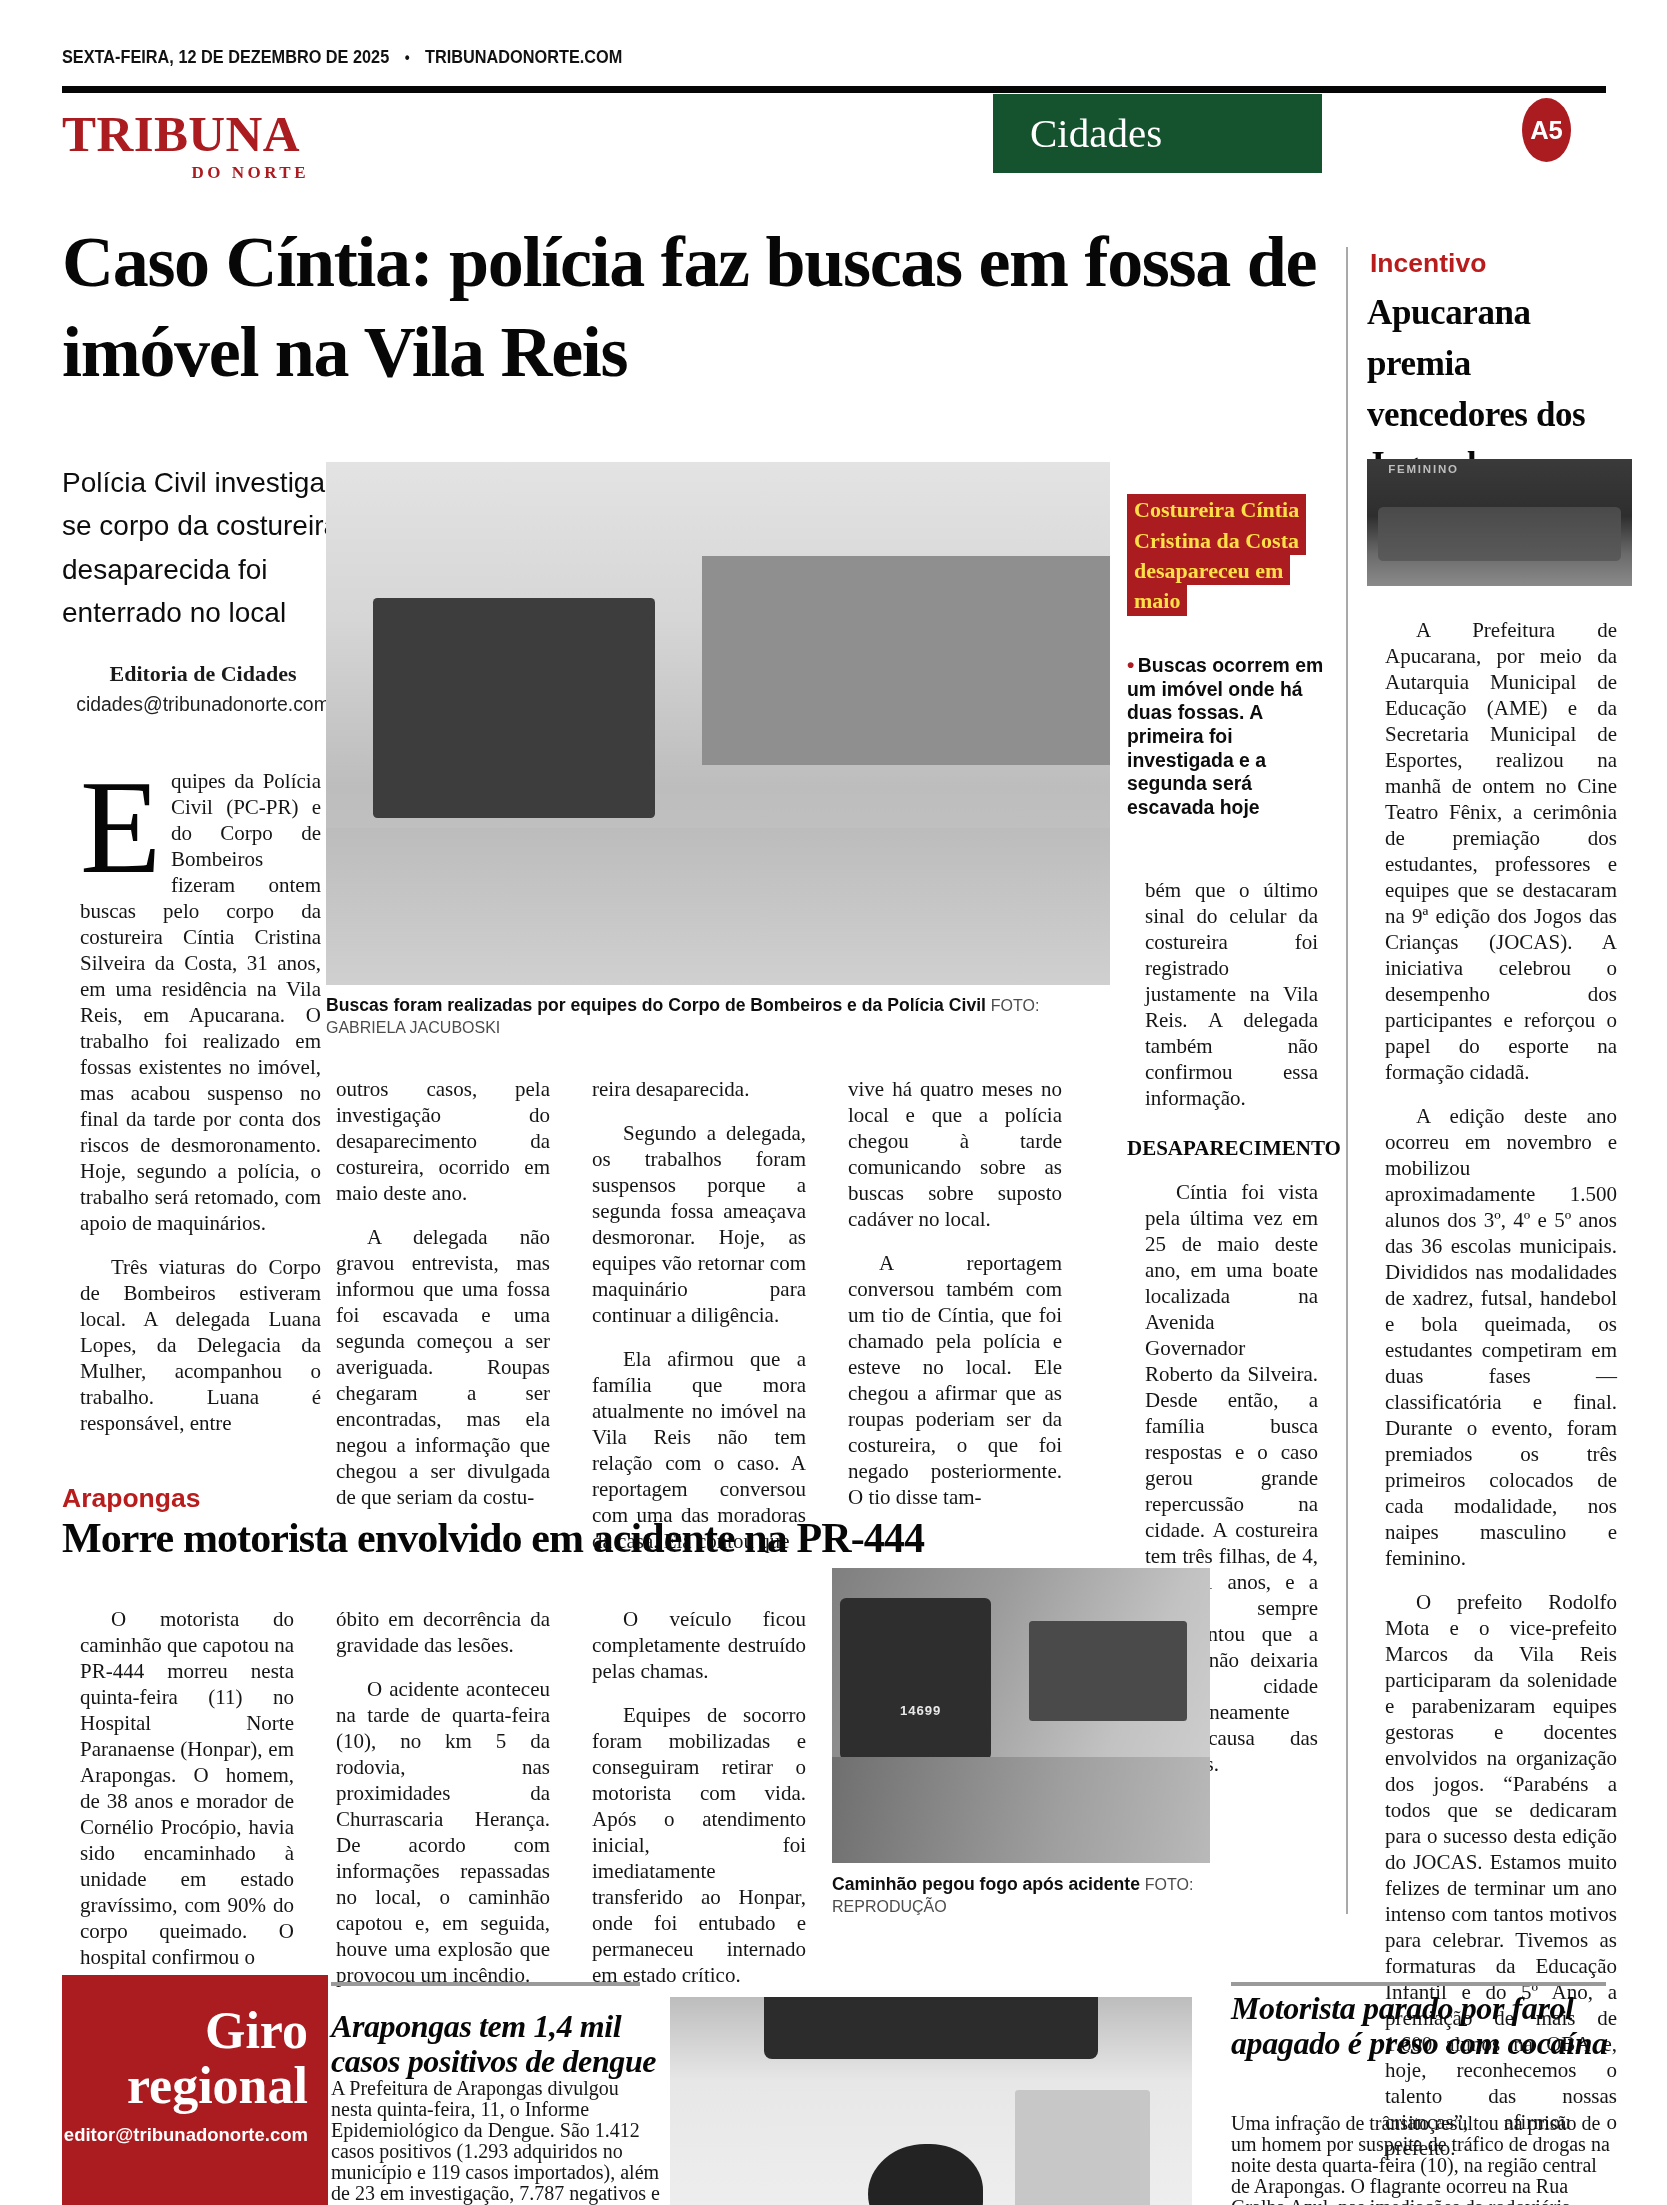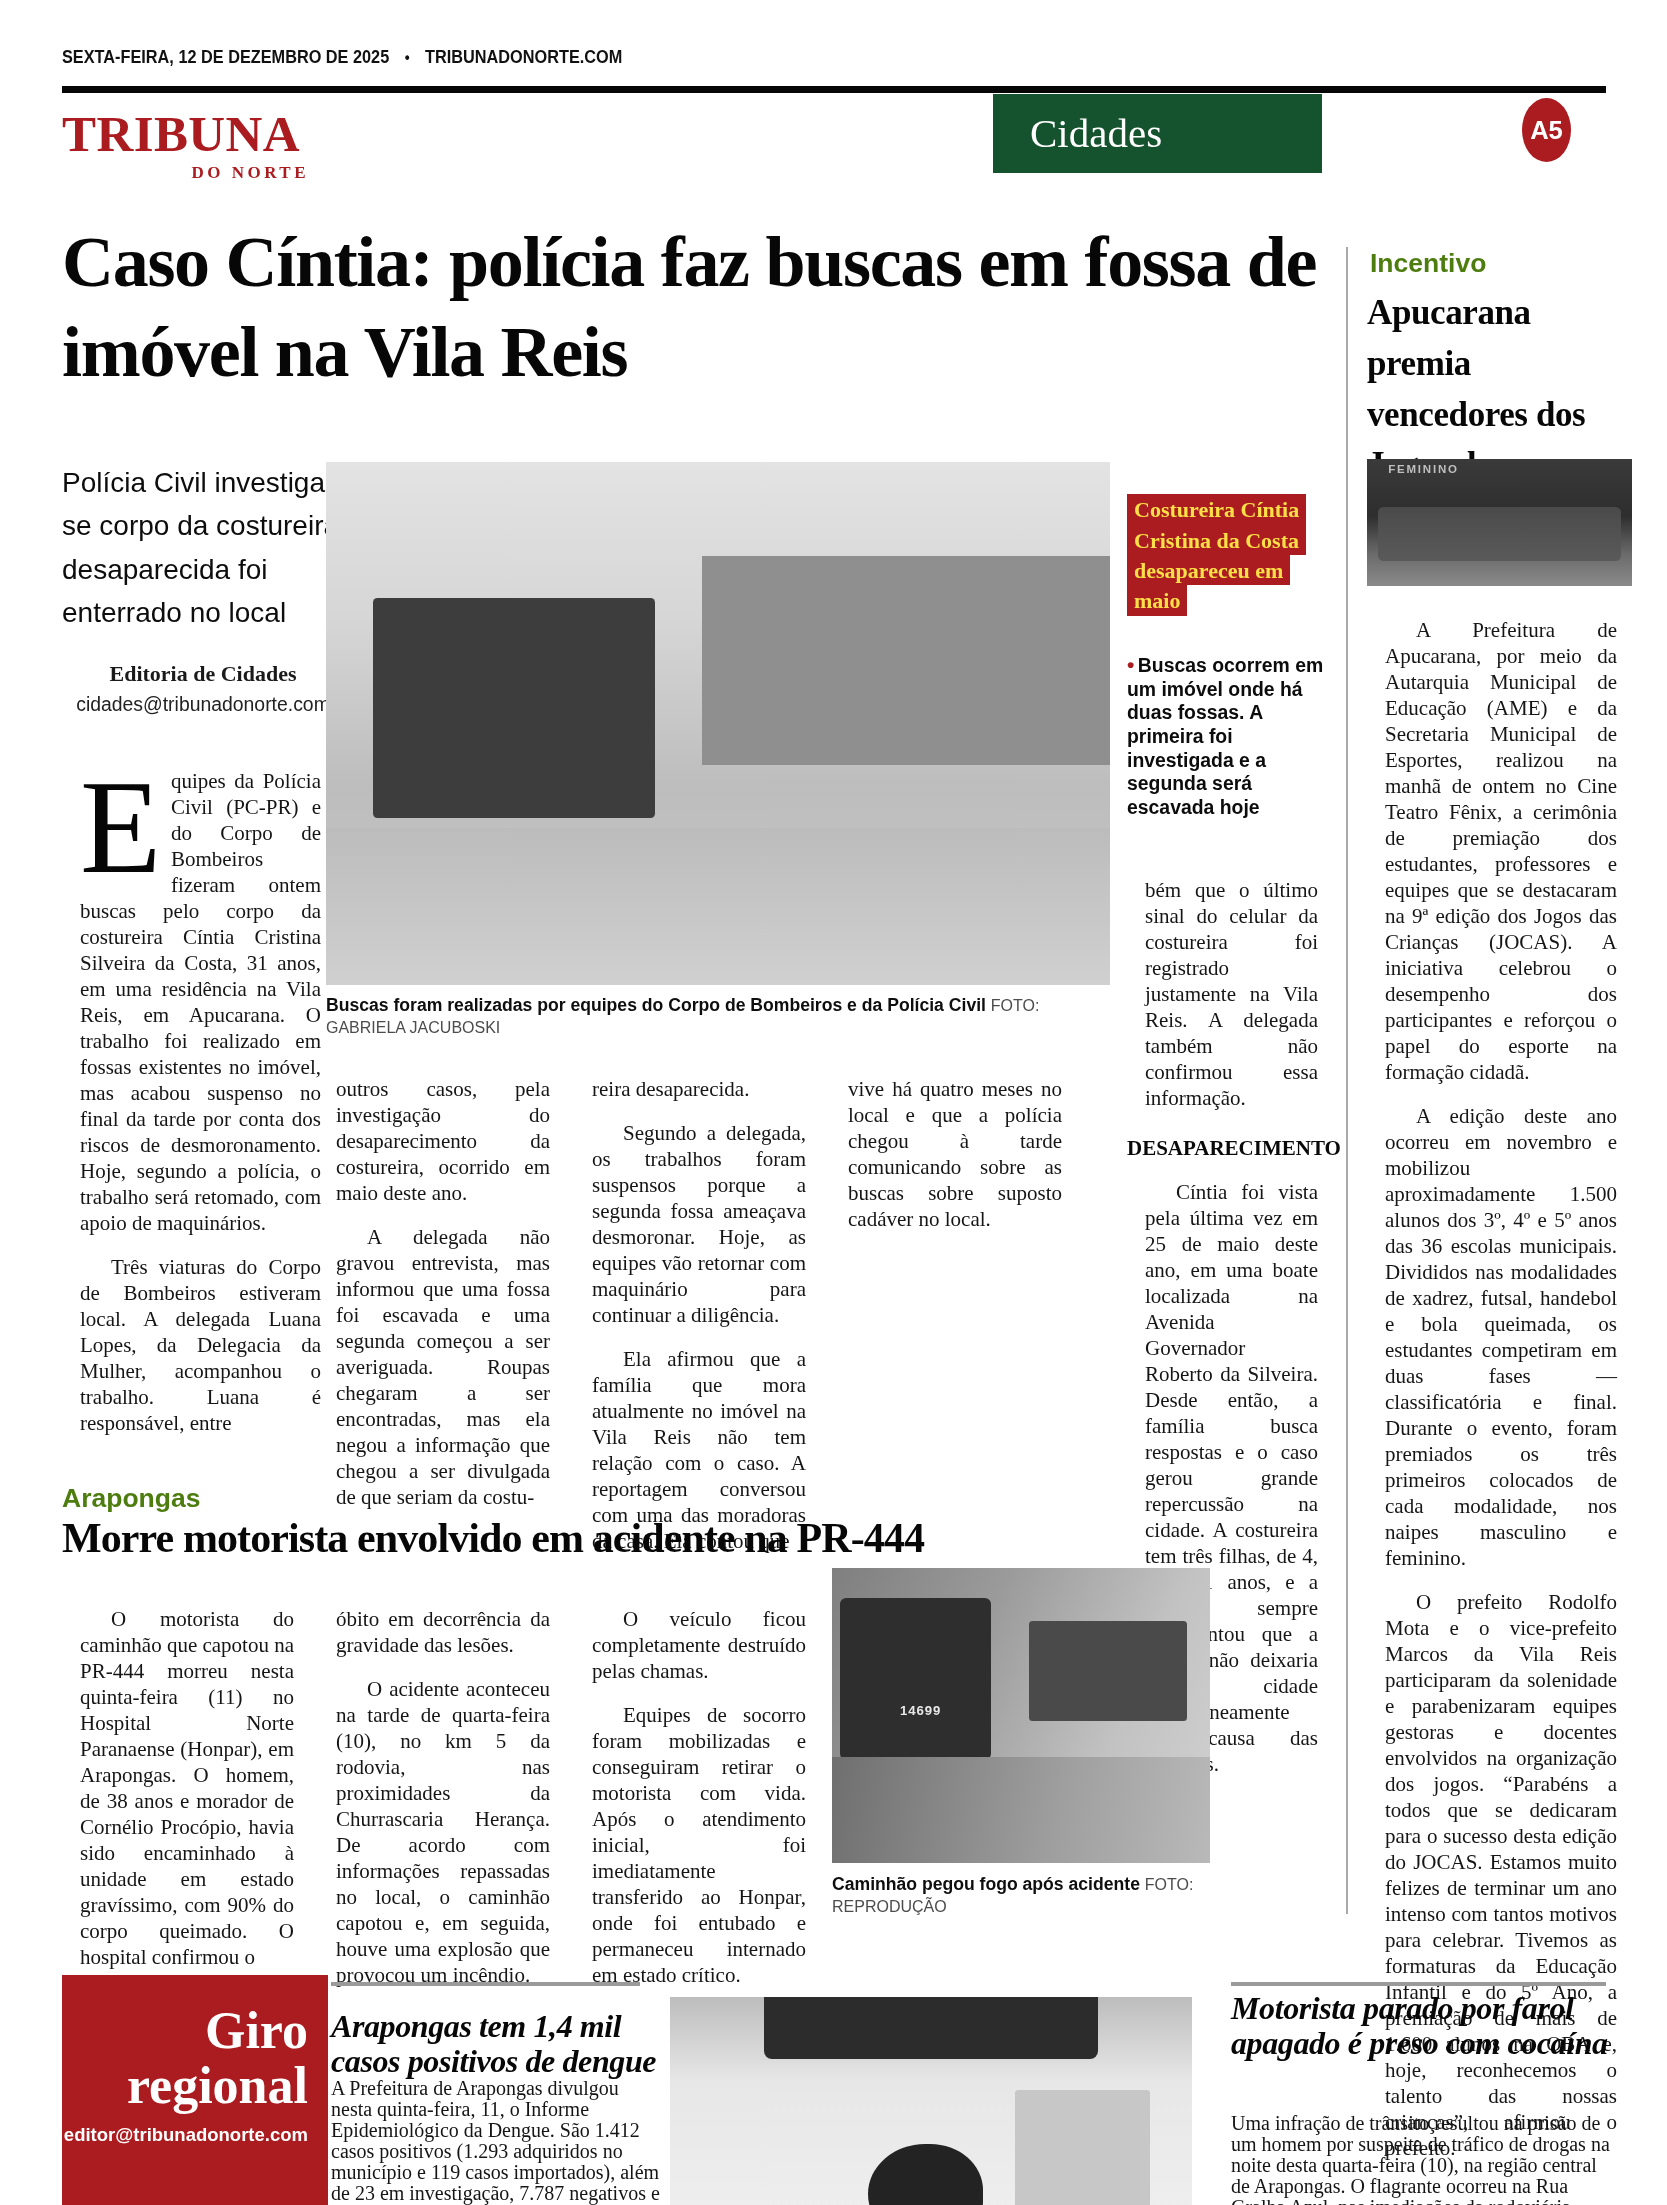--- a/index.html
+++ b/index.html
@@ -44,21 +44,21 @@
   .caption1{left:326px;top:995px;width:794px;}
   .sidebar-title{left:1127px;top:495px;width:194px;}
   .sidebar-title span{background:#ab1c20;color:#fde047;font:700 22px/1.38 "Liberation Serif",serif;
        padding:2.6px 7px;-webkit-box-decoration-break:clone;box-decoration-break:clone;}
   .sidebar-bullet{left:1127px;top:652px;width:207px;font:700 19.4px/1.22 "Liberation Sans",sans-serif;color:#0c0c0c;}
   .sidebar-bullet .bdot{color:#ab1c20;font-size:21px;margin-right:3.5px;}
   .side-col{left:1127px;top:859px;width:209px;}
   .side-subhead{display:block;text-align:center;font:700 21px/1.2 "Liberation Serif",serif;margin:25px 0 6.2px;color:#090909;}
   .vdivider{left:1346px;top:247px;width:1.8px;height:1667px;background:#a9a9a9;}
   
-  .kicker{font:700 26.5px/1 "Liberation Sans",sans-serif;color:#4d7c0f;text-align:right;}
+  .kicker{font:700 26.5px/1 "Liberation Sans",sans-serif;color:#b91c1c;text-align:right;}
   .kicker-inc{left:1370px;top:250px;}
   .headline2{left:1367px;top:288px;width:269px;font:700 35px/1.45 "Liberation Serif",serif;color:#070707;letter-spacing:-0.4px;}
   .photo2{left:1367px;top:459px;width:265px;height:127px;
           background:linear-gradient(180deg,#3a3a3a 0%,#2e2e2e 45%,#6b6b6b 75%,#8a8a8a 100%);}
   .photo2 .banner{left:8%;top:4%;font:700 11.5px/1 "Liberation Sans",sans-serif;color:#bfbfbf;letter-spacing:1.8px;}
   .body2{left:1367px;top:599px;width:268px;}
   
   .kicker-ara{left:62px;top:1485px;}
   .headline3{left:62px;top:1514px;width:1200px;font:700 42px/1.15 "Liberation Serif",serif;color:#070707;letter-spacing:-0.9px;}
   .col1b{left:62px;top:1588px;width:250px;height:388px;}
@@ -130,20 +130,21 @@
     <p>outros casos, pela investigação do desaparecimento da costureira, ocorrido em maio deste ano.</p>
     <p class="ind">A delegada não gravou entrevista, mas informou que uma fossa foi escavada e uma segunda começou a ser averiguada. Roupas chegaram a ser encontradas, mas ela negou a informação que chegou a ser divulgada de que seriam da costu-</p>
   </div>
   <div class="abs bodytxt col3">
     <p>reira desaparecida.</p>
     <p class="ind">Segundo a delegada, os trabalhos foram suspensos porque a segunda fossa ameaçava desmoronar. Hoje, as equipes vão retornar com maquinário para continuar a diligência.</p>
     <p class="ind">Ela afirmou que a família que mora atualmente no imóvel na Vila Reis não tem relação com o caso. A reportagem conversou com uma das moradoras da casa. Ela contou que</p>
   </div>
   <div class="abs bodytxt col4">
     <p>vive há quatro meses no local e que a polícia chegou à tarde comunicando sobre as buscas sobre suposto cadáver no local.</p>
+    <p class="ind">A reportagem conversou também com um tio de Cíntia, que foi chamado pela polícia e esteve no local. Ele chegou a afirmar que as roupas poderiam ser da costureira, o que foi negado posteriormente. O tio disse tam-</p>
   </div>
 
   <div class="abs sidebar-title">
     <span>Costureira Cíntia Cristina da Costa desapareceu em maio</span>
   </div>
   <div class="abs sidebar-bullet">
     <span class="bdot">•</span><span>Buscas ocorrem em um imóvel onde há duas fossas. A primeira foi investigada e a segunda será escavada hoje</span>
   </div>
   <div class="abs bodytxt side-col">
     <p>bém que o último sinal do celular da costureira foi registrado justamente na Vila Reis. A delegada também não confirmou essa informação.</p>

